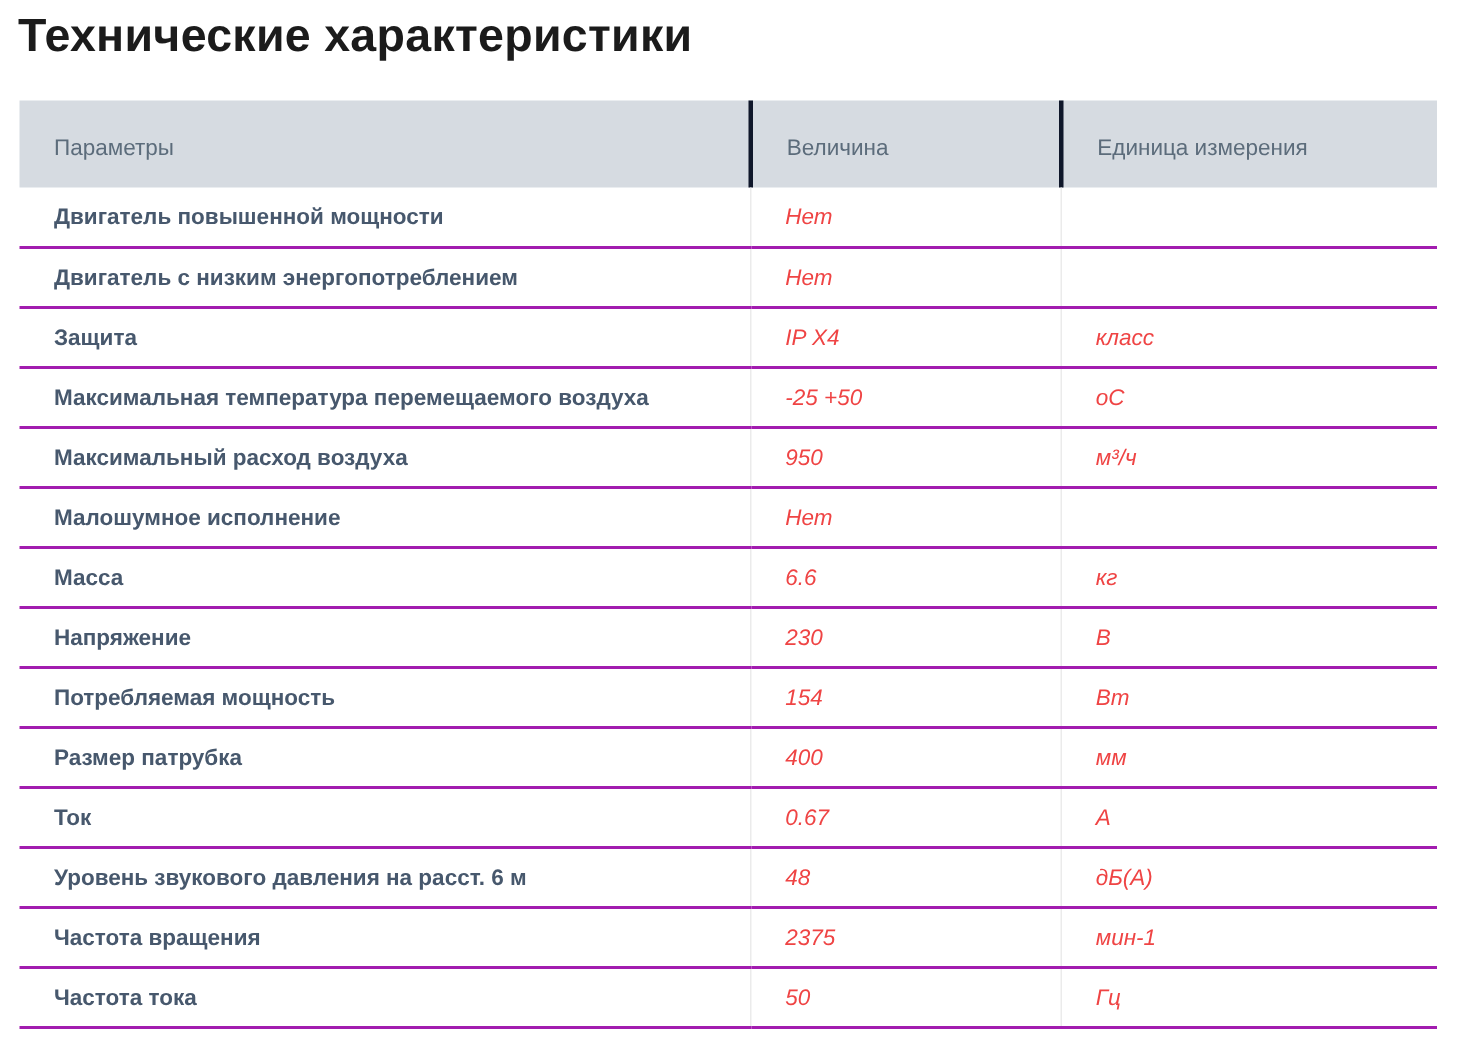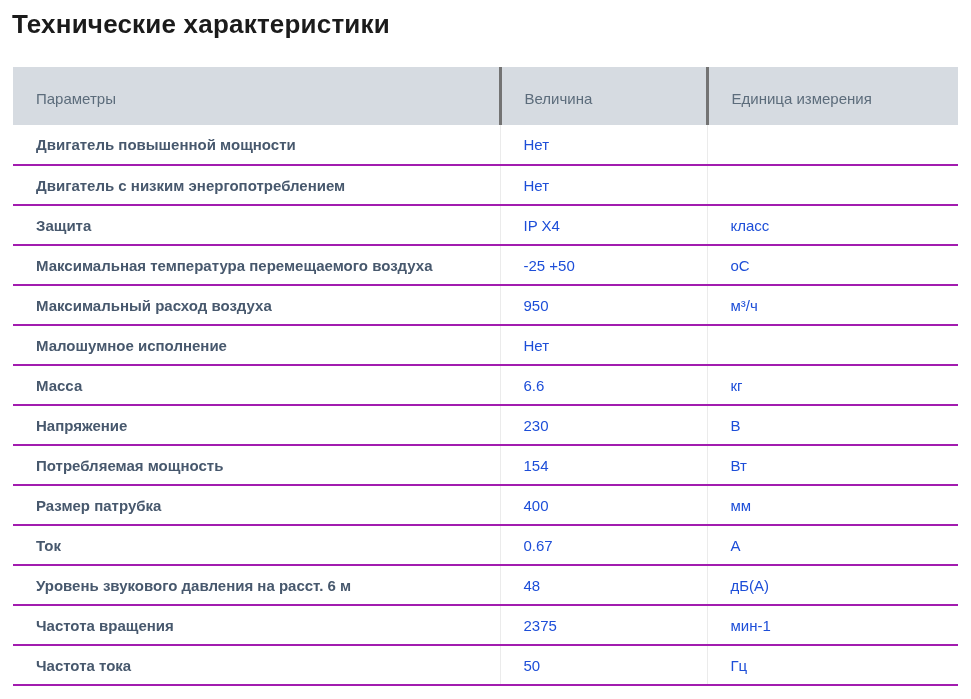--- a/index.html
+++ b/index.html
@@ -4,21 +4,21 @@
 <style>
   * { box-sizing: border-box; }
   html, body { margin: 0; padding: 0; background: #ffffff; }
   body {
     width: 971px;
     height: 699px;
     font-family: "Liberation Sans", sans-serif;
     overflow: hidden;
   }
   .page-title {
-    font-size: 26px;
+    font-size: 31px;
     font-weight: bold;
     color: #1b1b1b;
     margin: 8px 0 0 12px;
     line-height: 32px;
     letter-spacing: 0.2px;
   }
   table.spec-table {
     border-collapse: collapse;
     table-layout: fixed;
     width: 945px;
@@ -30,34 +30,34 @@
   thead th {
     background: #d6dbe1;
     height: 58px;
     font-weight: normal;
     font-size: 15px;
     color: #5c6c7b;
     text-align: left;
     padding: 4px 10px 0 23px;
     vertical-align: middle;
   }
-  thead th + th { border-left: 3px solid #737373; }
+  thead th + th { border-left: 3px solid #0f172a; }
   tbody td {
     height: 40px;
     font-size: 15px;
     padding: 0 10px 0 23px;
     vertical-align: middle;
     border-bottom: 2px solid #a21caf;
     background: #ffffff;
     white-space: nowrap;
     overflow: hidden;
   }
   tbody td + td { border-left: 1px solid #ebebeb; }
   td.param { font-weight: bold; color: #47586d; }
-  td.value, td.unit { color: #1d4ed8; }
+  td.value, td.unit { color: #ef4444; font-style: italic; }
 </style>
 </head>
 <body>
 
 <h1 class="page-title">Технические характеристики</h1>
 
 <table class="spec-table">
   <colgroup>
     <col class="c1">
     <col class="c2">

